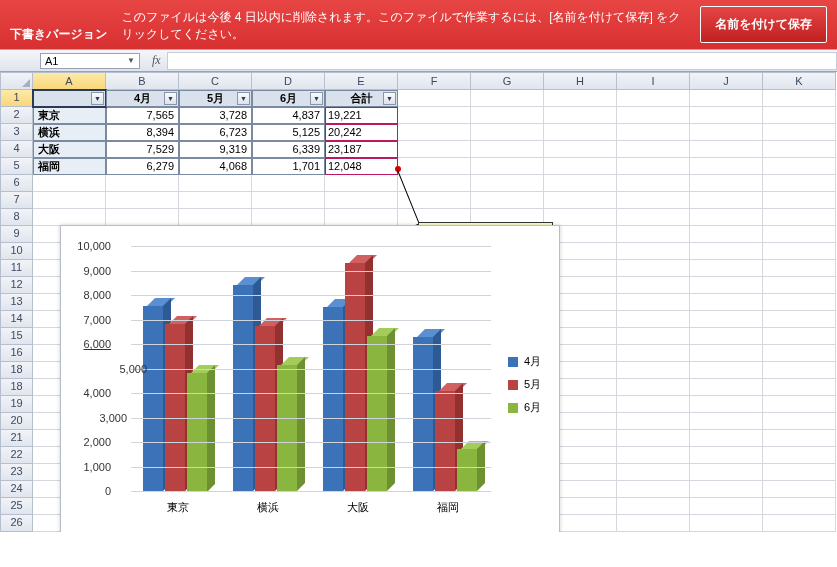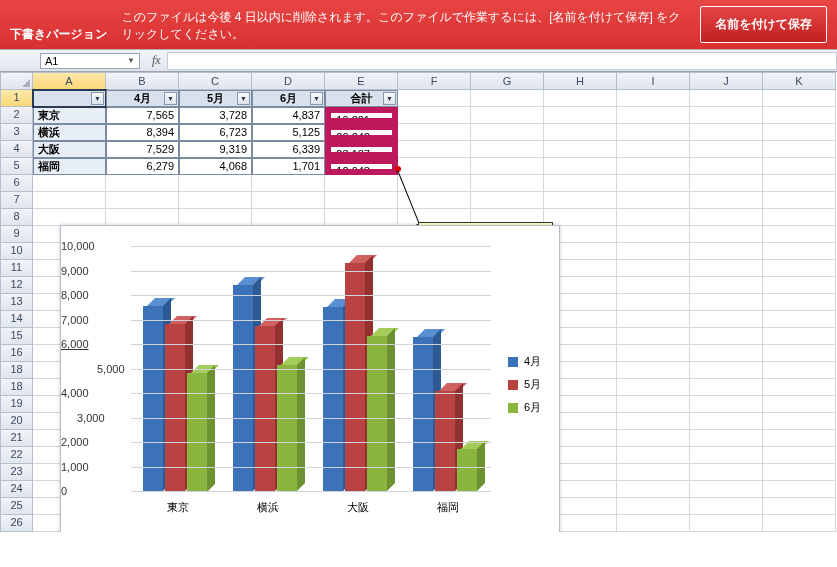--- a/index.html
+++ b/index.html
@@ -29,34 +29,34 @@
 .row { display: flex; }
 .rowhead { width: 33px; height: 17px; background: linear-gradient(#f1f3f7,#e0e5ee); border: 1px solid #b6bfcd; border-top: none; text-align: center; font-size: 11px; color: #3b4a63; line-height: 15px; }
 .rowhead.sel { background: linear-gradient(#fde9a8,#f9d77a); }
 
 .cell { width: 73px; height: 17px; border-right: 1px solid #d4d8de; border-bottom: 1px solid #d4d8de; background: #fff; font-size: 11px; padding: 0 2px; line-height: 15px; overflow: hidden; white-space: nowrap; }
 .cell.hdr { background: #d9e2ec; font-weight: bold; text-align: center; border: 1px solid #7a8aa0; position: relative; }
 .cell.hdr.left { text-align: left; padding-left: 4px; }
 .cell.hdr .fbtn { position:absolute; right:1px; top:1px; width:13px; height:13px; background: linear-gradient(#f9fafb,#dde3ec); border:1px solid #8895aa; font-size:7px; line-height:11px; text-align:center; color:#2a3a55; }
 .cell.name { background: #e8eef5; font-weight: bold; border: 1px solid #7a8aa0; padding-left: 4px; }
 .cell.num { text-align: right; border: 1px solid #7a8aa0; padding-right: 4px; }
-.cell.sum { text-align: right; border: 6px solid #be185d; padding-right: 22px; background:#fff; }
+.cell.sum { border: 1px solid #be185d; padding-right: 22px; background:#fff; }
 .cell.active { outline: 2px solid #2a3a55; outline-offset: -1px; }
 .arrow-dot { position:absolute; width:6px; height:6px; background:#d00; border-radius:50%; }
 
 .tooltip { position: absolute; background: #ffffc8; border: 1px solid #333; padding: 4px 10px; font-size: 18px; font-family: Arial, sans-serif; }
 .tooltip .eq { color: #000; }
 .tooltip .fn { color: #1155cc; }
 .tooltip .ref { color: #000; }
 
 .chart { position: absolute; left: 60px; top: 135px; width: 500px; height: 320px; background: #fff; border: 1px solid #b8bec9; box-shadow: 0 0 4px rgba(0,0,0,.2); }
 .chart-body { position:absolute; left:0; top:0; right:0; bottom:0; }
 .plot { position:absolute; left:70px; top:20px; width:360px; height:245px; }
 .yaxis { position:absolute; left:0; width:60px; font-size:11px; color:#333; }
-.ytick { position:absolute; right:22px; text-align:left; width:50px; transform: translateY(-50%); }
+.ytick { position:absolute; right:22px; text-align:right; width:50px; transform: translateY(-50%); }
 .gridline { position:absolute; left:70px; width:360px; height:1px; background:#cfd3da; }
 .xcat { position:absolute; bottom:-24px; width:90px; text-align:center; font-size:11px; }
 .bar3d { position:relative; width:20px; }
 .bar3d .front { position:absolute; bottom:0; width:20px; }
 .bar3d .top { position:absolute; width:20px; height:8px; transform: skewX(-45deg); transform-origin: bottom left; left:4px; }
 .bar3d .side { position:absolute; width:8px; bottom:0; transform: skewY(-45deg); transform-origin: top left; right:-8px; }
 .c1 .front{background:#3b72b8}.c1 .top{background:#5a8fd1}.c1 .side{background:#2d5a93}
 .c2 .front{background:#b94343}.c2 .top{background:#d16060}.c2 .side{background:#933030}
 .c3 .front{background:#8ab53e}.c3 .top{background:#a3cc5a}.c3 .side{background:#6d9130}
 

